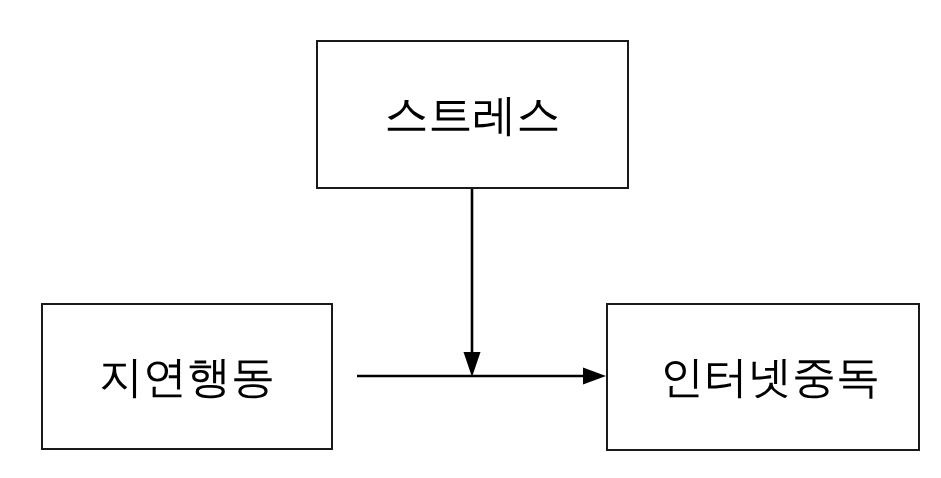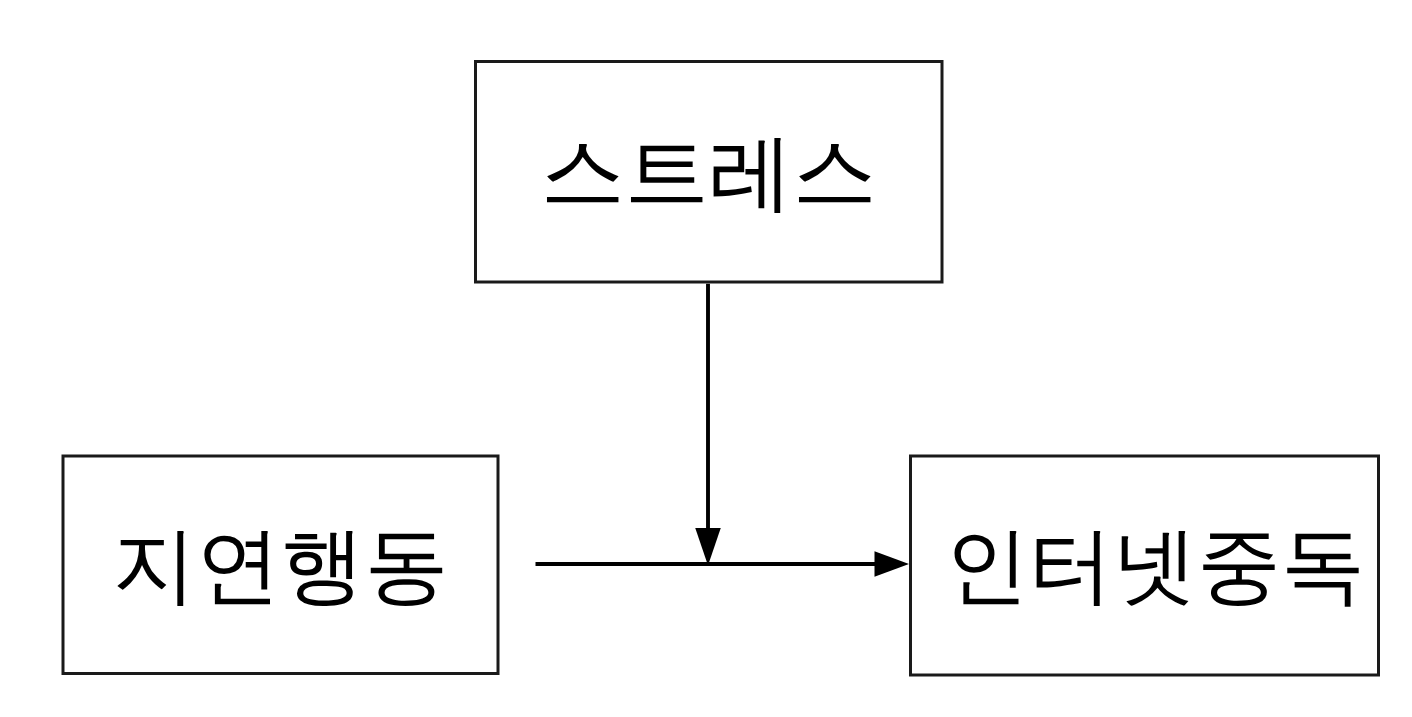--- a/index.html
+++ b/index.html
@@ -20,21 +20,21 @@
   .node-box {
     position: absolute;
     box-sizing: border-box;
     border: 2.5px solid #1a1a1a;
     background: #ffffff;
     display: flex;
     align-items: center;
     justify-content: center;
   }
   .node-label {
-    font-size: 56px;
+    font-size: 44px;
     line-height: 1;
     color: #000000;
     letter-spacing: 0px;
     white-space: nowrap;
     font-weight: 400;
   }
   #box-stress {
     left: 316px;
     top: 40px;
     width: 313px;

